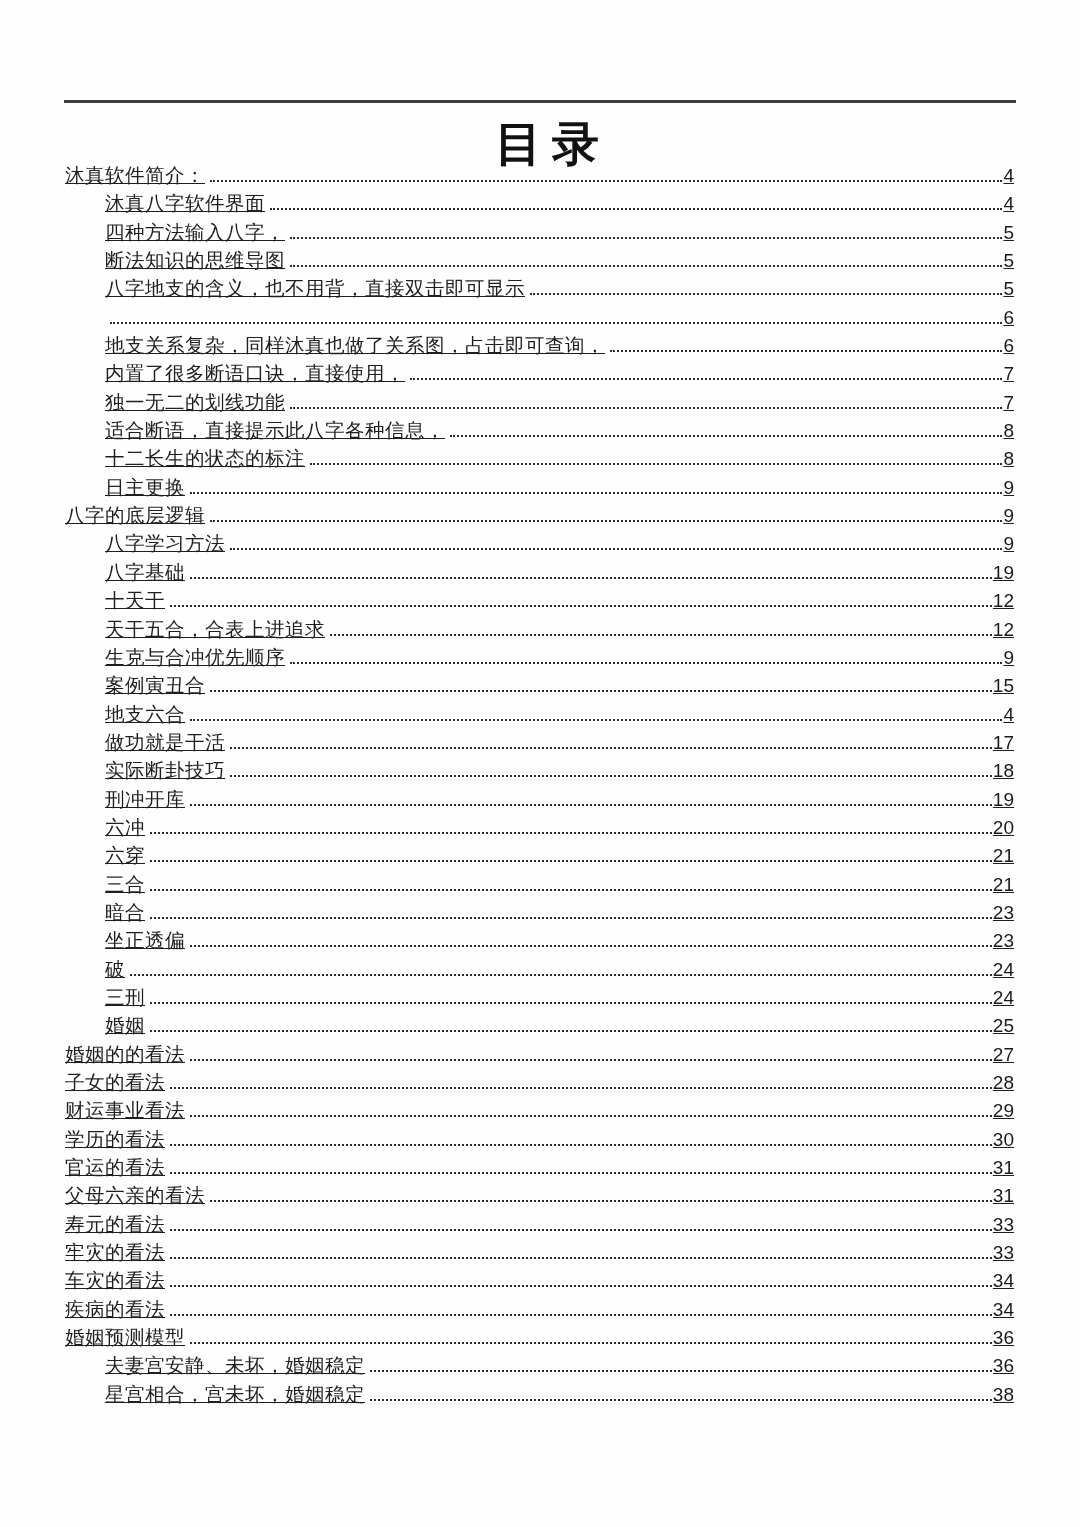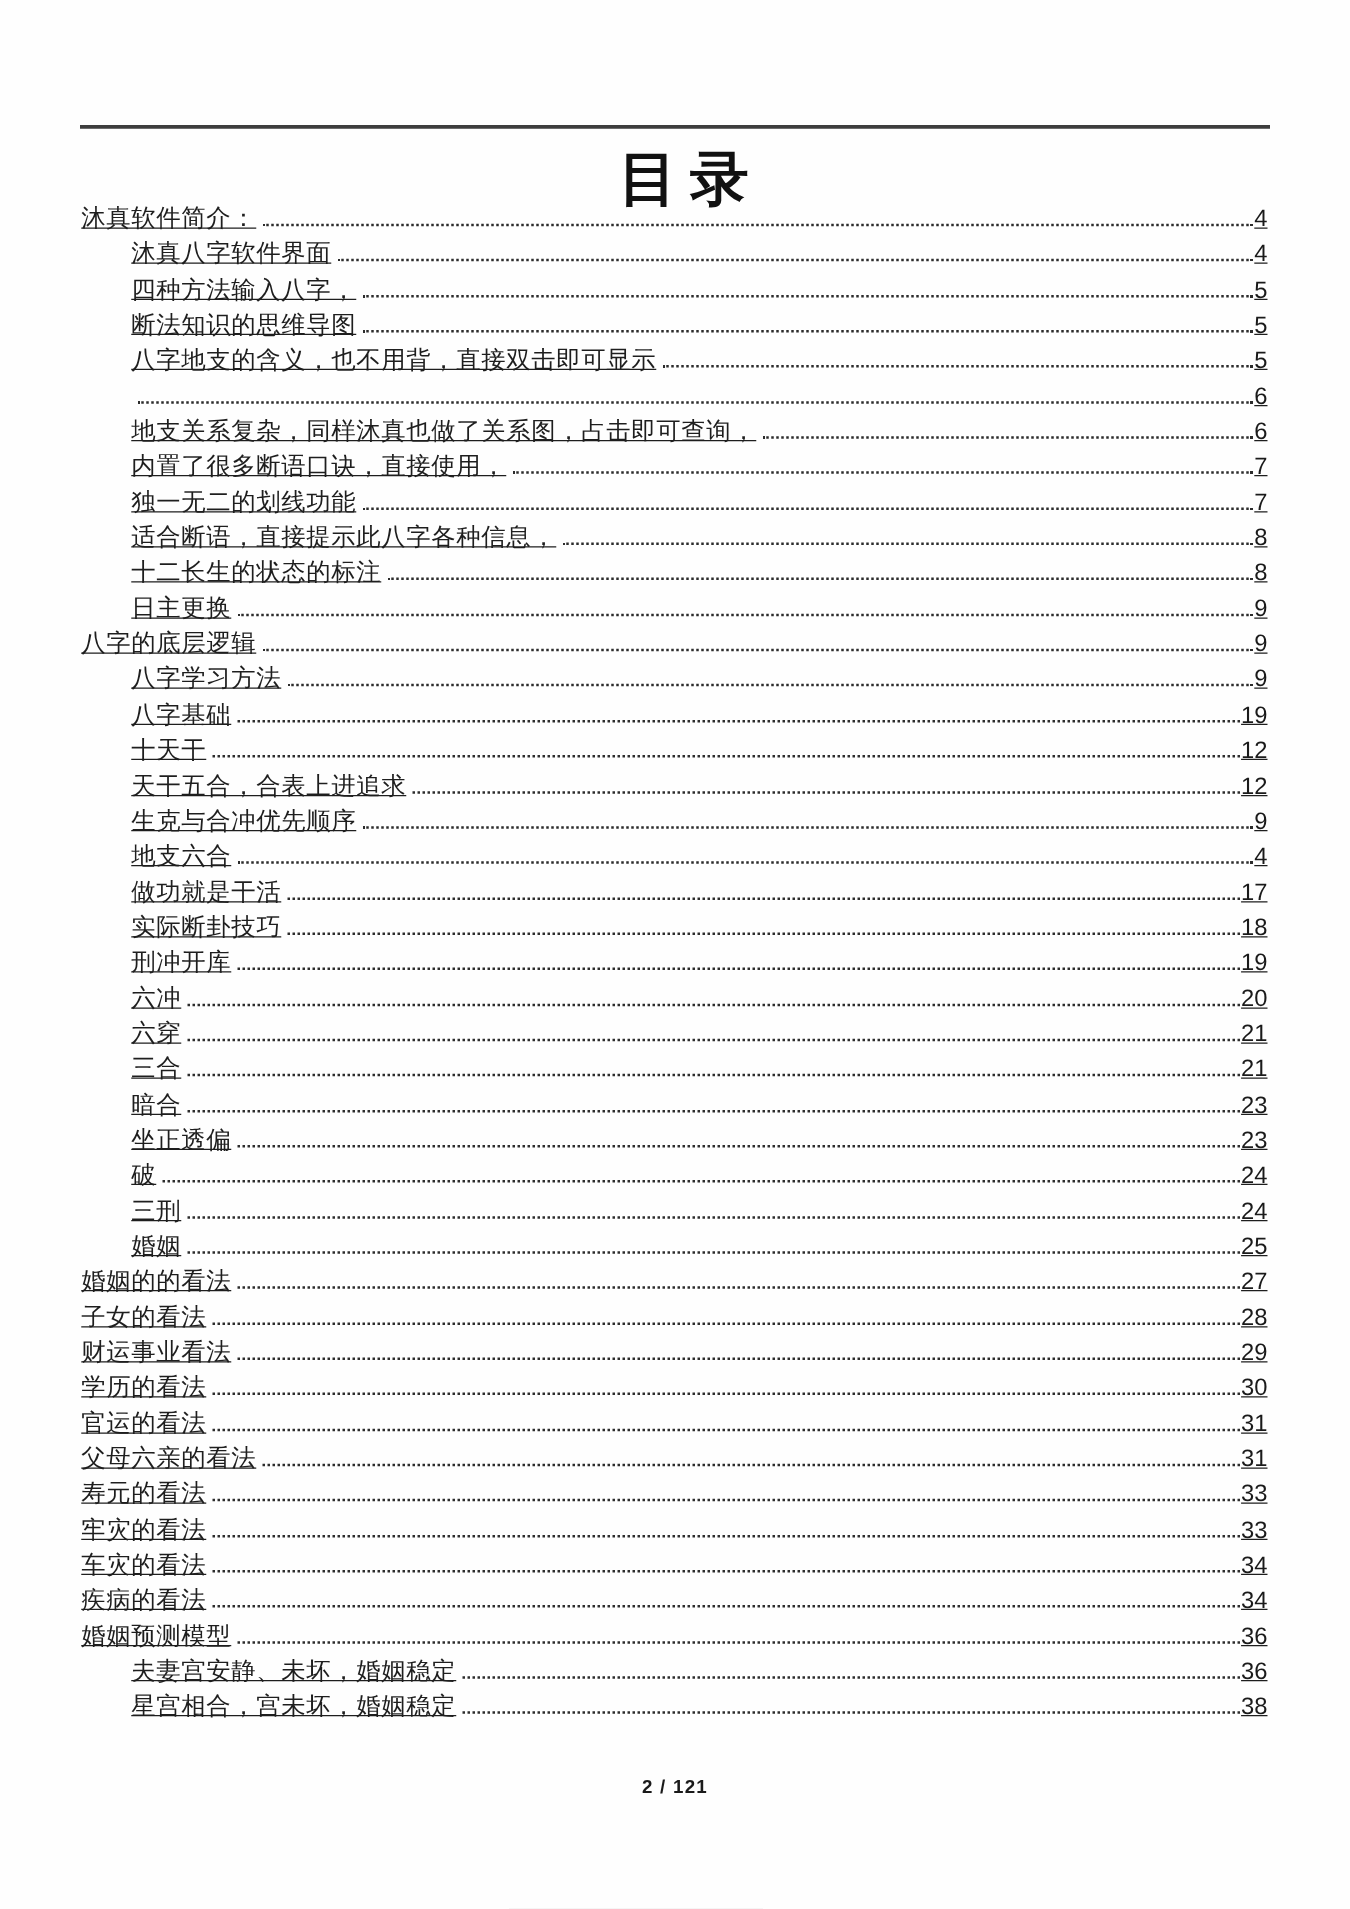--- a/index.html
+++ b/index.html
@@ -171,20 +171,25 @@
         <span class="toc-label">天干五合，合表上进追求</span>
         <span class="toc-leader"></span>
         <span class="toc-page">12</span>
       </div>
       <div class="toc-row level-2">
         <span class="toc-label">生克与合冲优先顺序</span>
         <span class="toc-leader"></span>
         <span class="toc-page">9</span>
       </div>
       <div class="toc-row level-2">
+        <span class="toc-label">案例寅丑合</span>
+        <span class="toc-leader"></span>
+        <span class="toc-page">15</span>
+      </div>
+      <div class="toc-row level-2">
         <span class="toc-label">地支六合</span>
         <span class="toc-leader"></span>
         <span class="toc-page">4</span>
       </div>
       <div class="toc-row level-2">
         <span class="toc-label">做功就是干活</span>
         <span class="toc-leader"></span>
         <span class="toc-page">17</span>
       </div>
       <div class="toc-row level-2">
@@ -296,14 +301,13 @@
         <span class="toc-label">夫妻宫安静、未坏，婚姻稳定</span>
         <span class="toc-leader"></span>
         <span class="toc-page">36</span>
       </div>
       <div class="toc-row level-2">
         <span class="toc-label">星宫相合，宫未坏，婚姻稳定</span>
         <span class="toc-leader"></span>
         <span class="toc-page">38</span>
       </div>
     </div>
-  <div class="page-footer">2 / 121</div>
 </div>
 
 </body></html>

